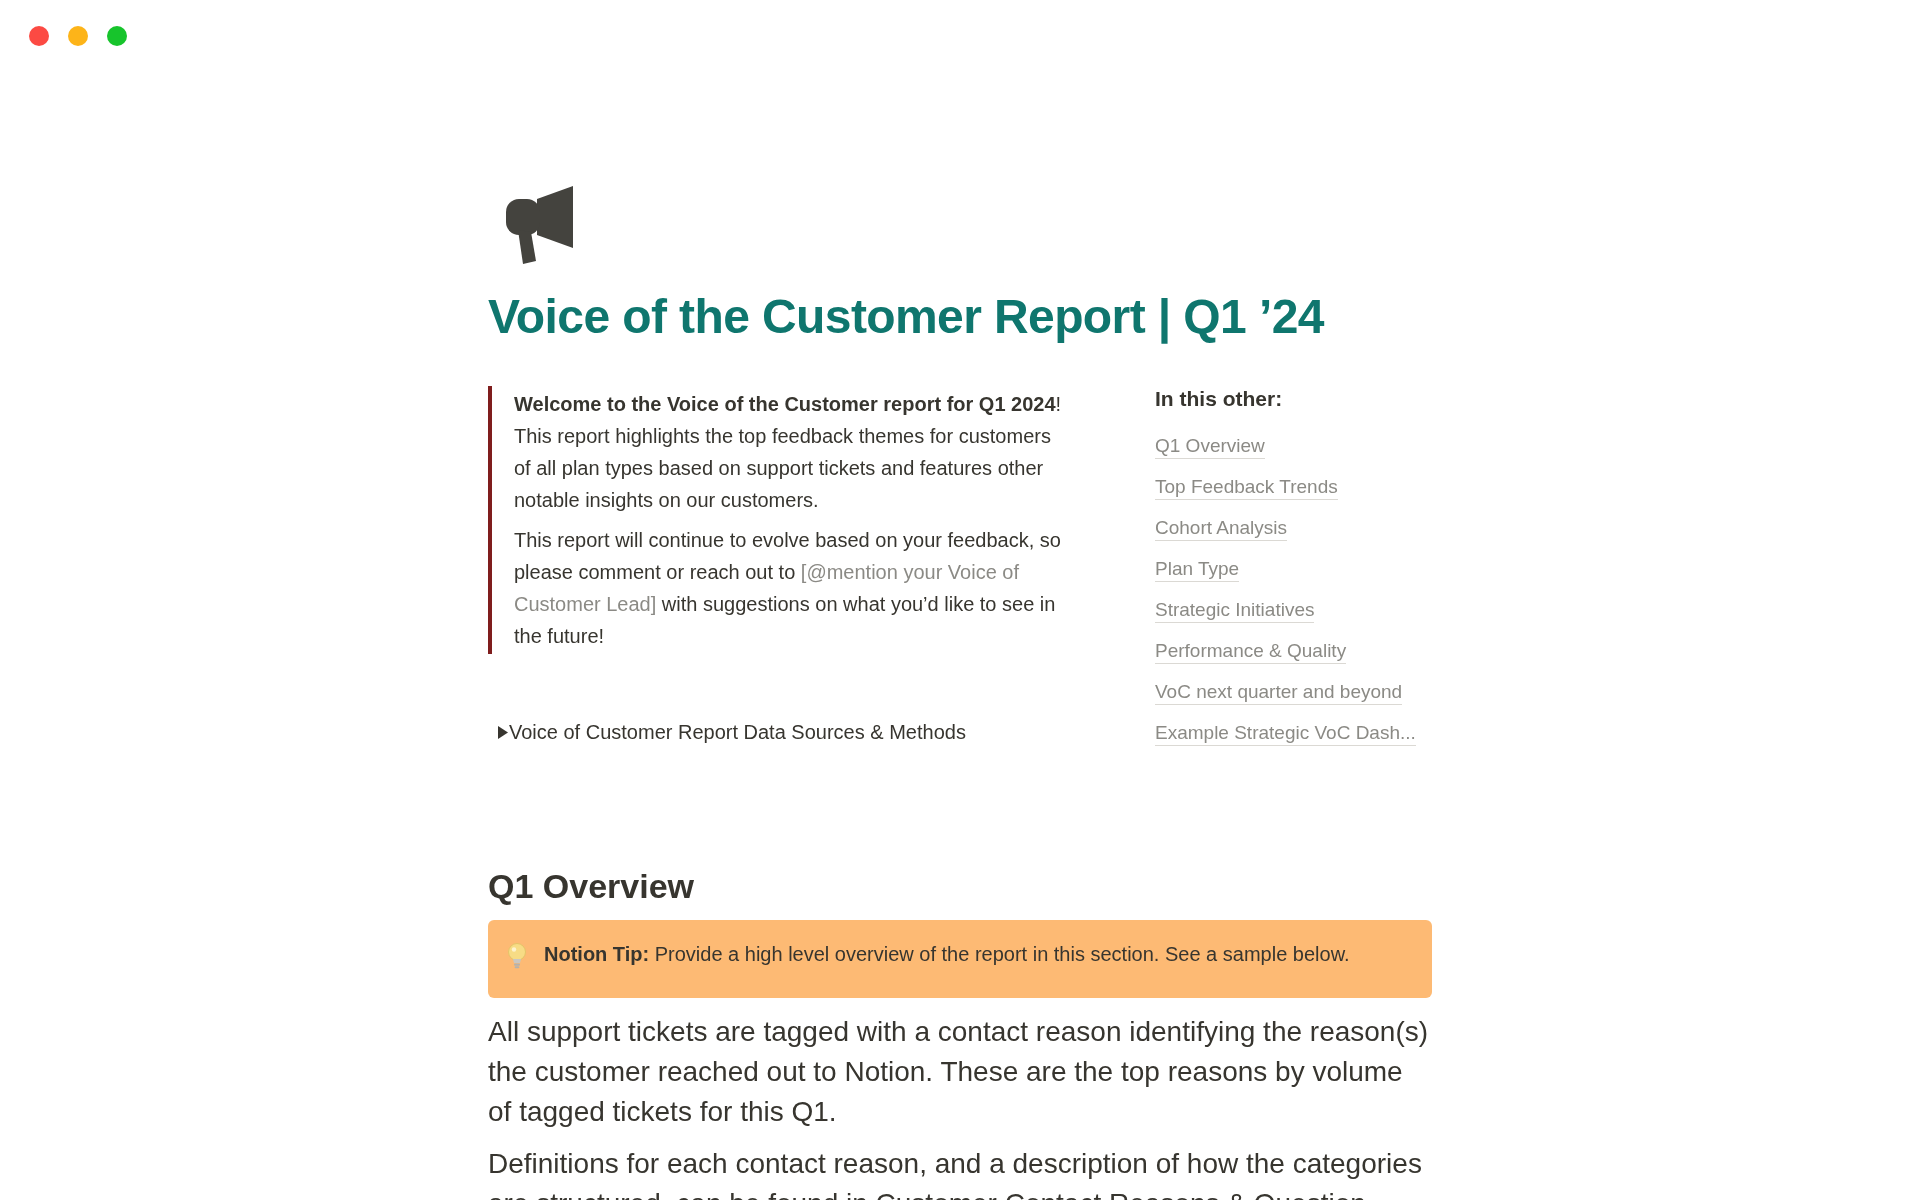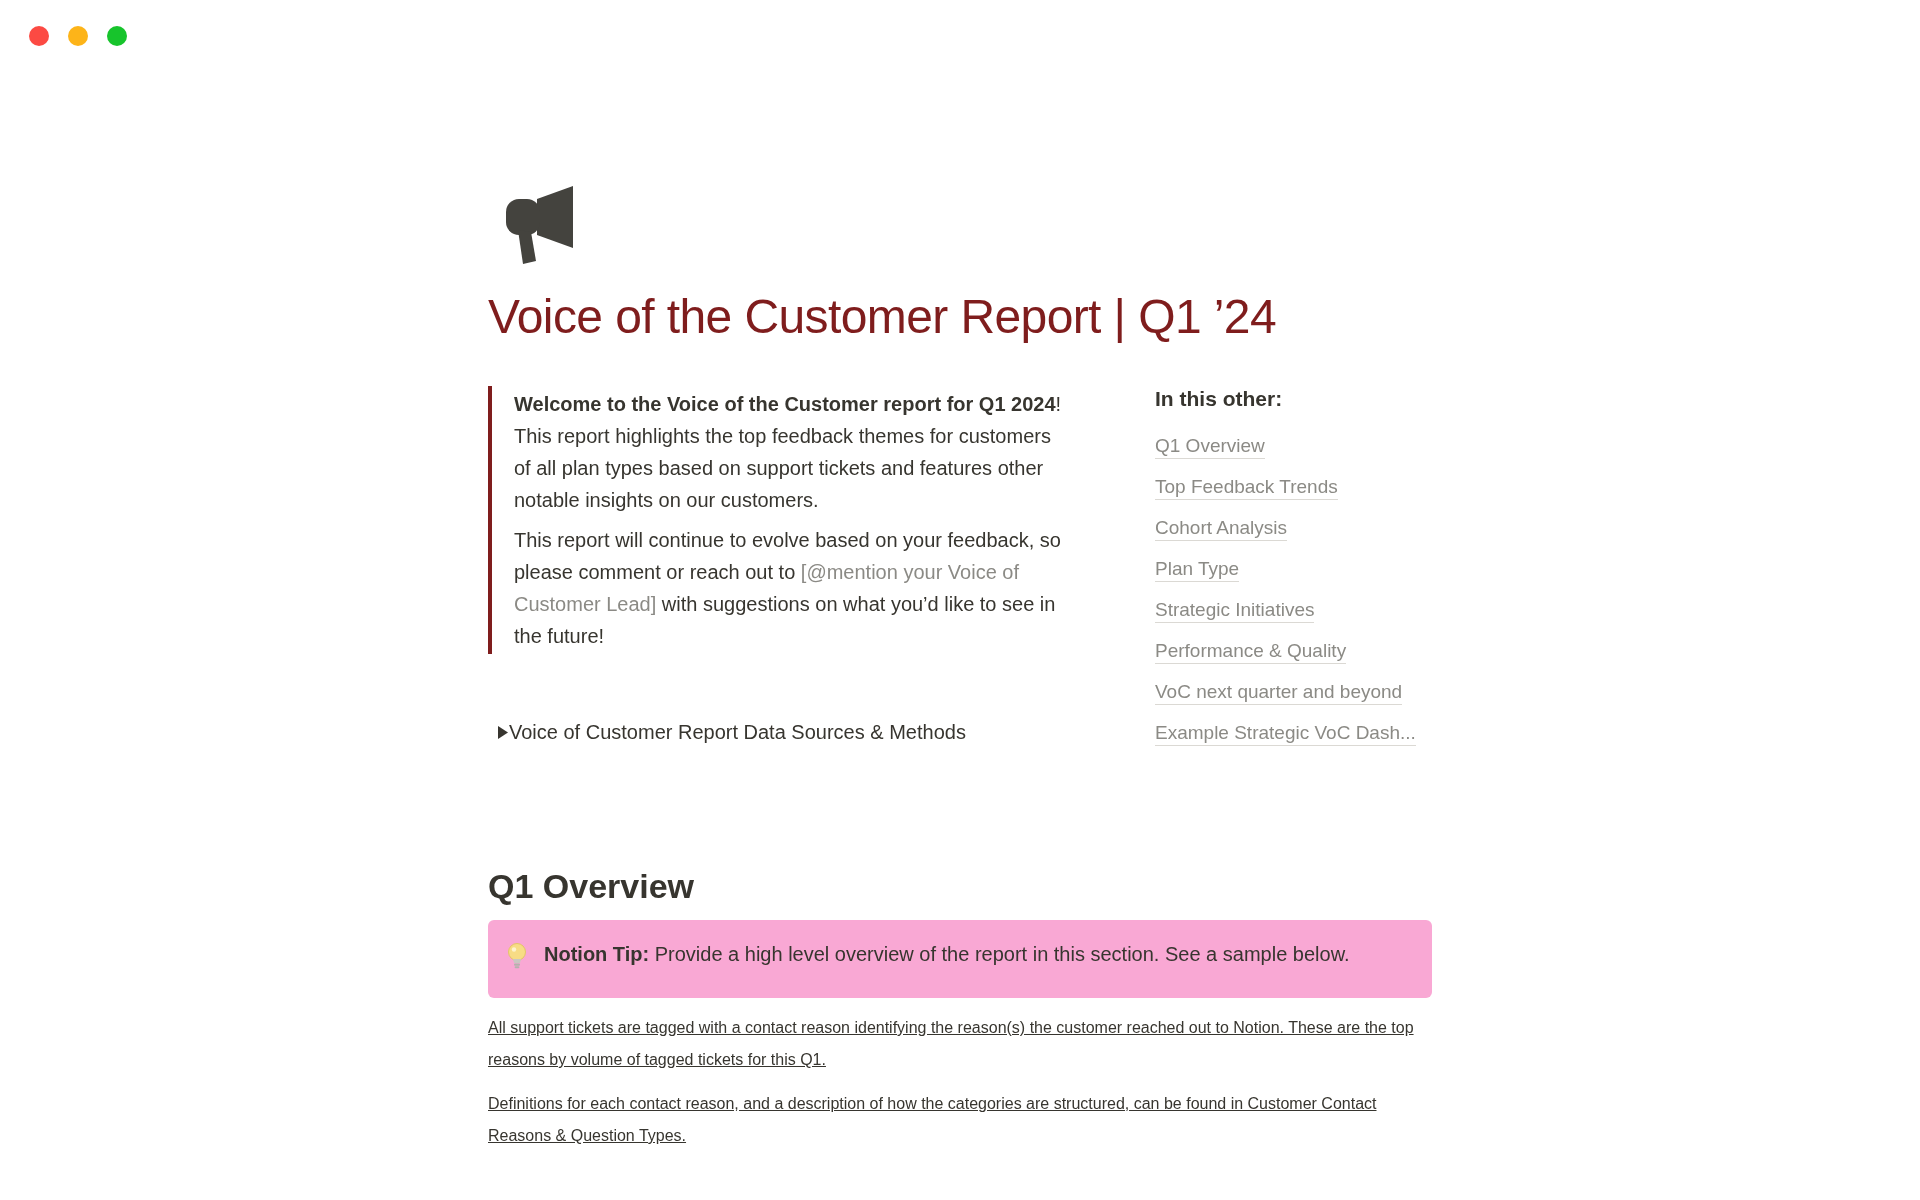--- a/index.html
+++ b/index.html
@@ -17,22 +17,22 @@
   .tl.yellow { background: #fdb419; }
   .tl.green  { background: #17c42c; }
 
   
   .content { width: 944px; margin: 0 auto; padding-top: 184px; }
 
   .page-icon { width: 80px; height: 80px; margin-left: 14px; }
 
   .page-title {
     margin-top: 24px;
-    font-size: 48px; font-weight: 400; line-height: 58px;
-    letter-spacing: -0.6px; color: #7f1d1d;
+    font-size: 48px; font-weight: 700; line-height: 58px;
+    letter-spacing: -0.6px; color: #0f766e;
   }
 
   
   .columns { display: flex; margin-top: 40px; align-items: flex-start; }
   .col-left  { width: 585px; }
   .col-right { width: 277px; margin-left: 82px; }
 
   .quote {
     border-left: 4px solid #7f1d1d;
     padding: 2px 0 2px 22px;
@@ -57,27 +57,27 @@
   .toc-link {
     color: #8b8a85; text-decoration: none;
     font-size: 19px; line-height: 24px;
     border-bottom: 1.5px solid #dbd9d4;
     padding-bottom: 2px; cursor: pointer;
   }
 
   .h2 { margin-top: 102px; font-size: 34px; font-weight: 700; line-height: 44px; }
 
   .callout {
-    margin-top: 12px; background: #f9a8d4; border-radius: 6px;
+    margin-top: 12px; background: #fdba74; border-radius: 6px;
     padding: 18px 16px; display: flex; gap: 14px; align-items: flex-start;
     font-size: 20px; line-height: 33px;
   }
   .callout .bulb { flex: 0 0 auto; margin-top: 4px; }
 
-  .body-p { font-size: 16px; line-height: 32px; text-decoration: underline; }
+  .body-p { font-size: 28px; line-height: 40px; }
   .body-p.first { margin-top: 14px; }
   .body-p.second { margin-top: 12px; }
 </style>
 </head>
 <body>
 
 <div class="traffic-lights">
   <div class="tl red"></div>
   <div class="tl yellow"></div>
   <div class="tl green"></div>

